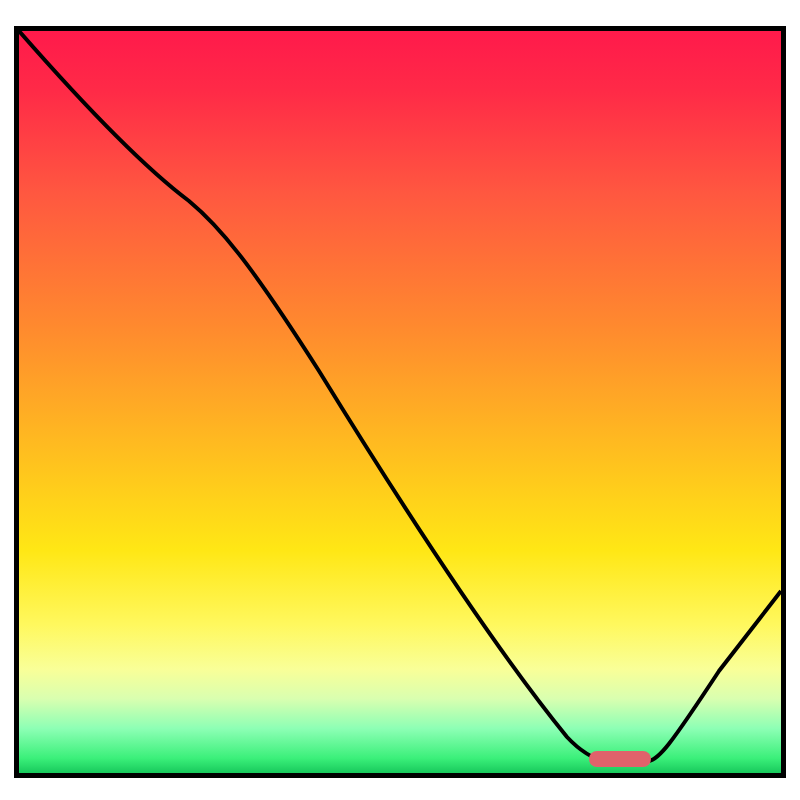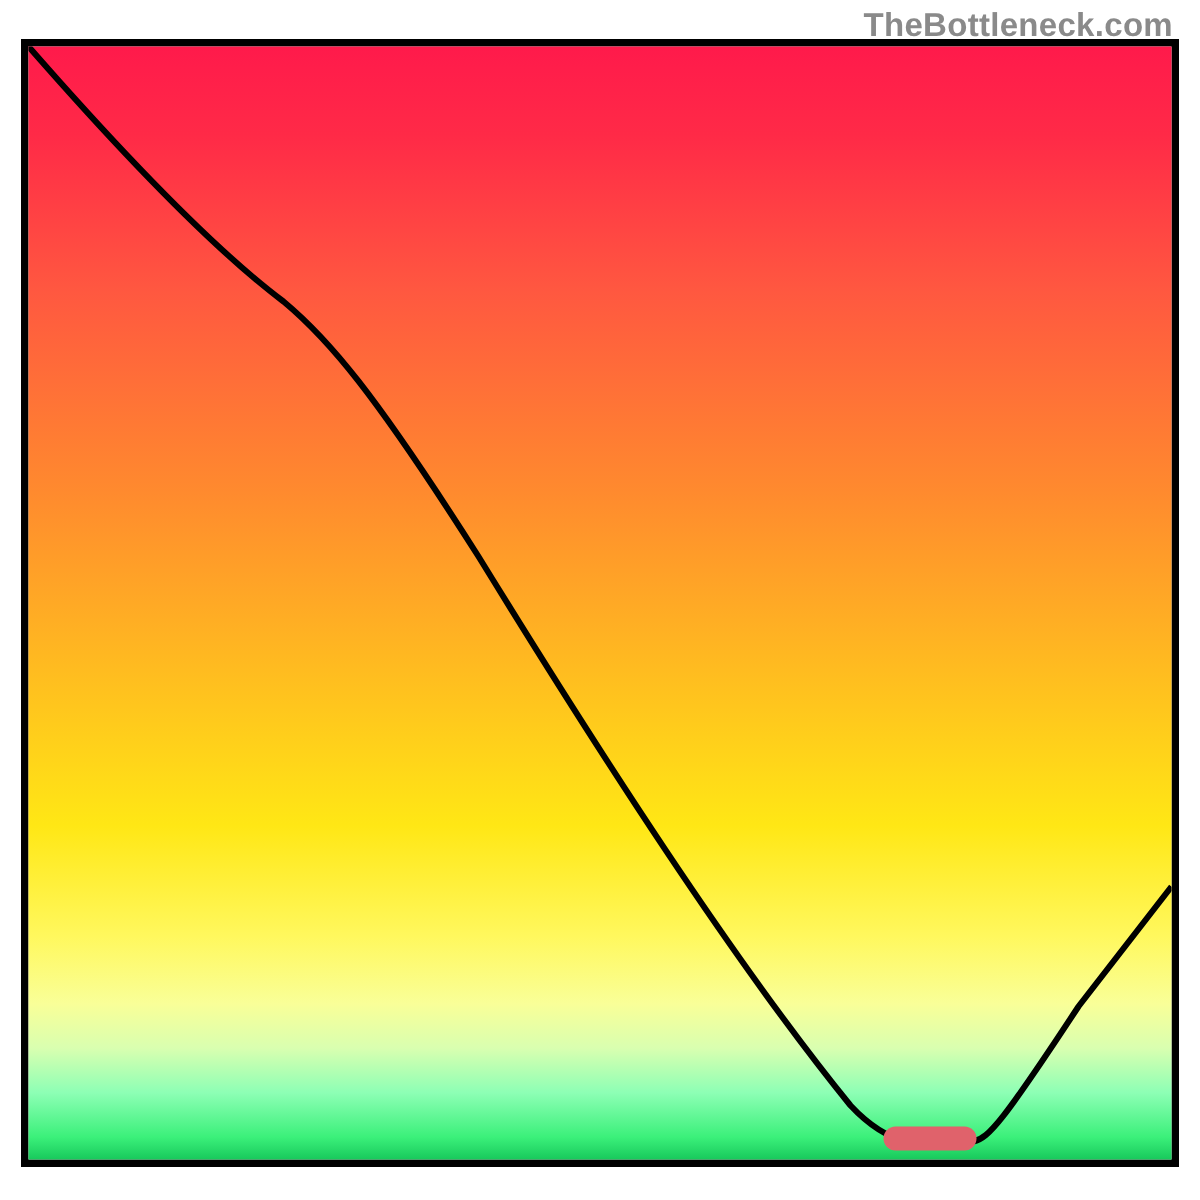--- a/index.html
+++ b/index.html
@@ -19,21 +19,20 @@
       #8dffb5 94%,
       #3bf07a 98%,
       #18c95c 100%)}
   svg.curve{position:absolute;inset:0}
   .pill{position:absolute;width:62px;height:16px;border-radius:8px;background:#e0626b}
 </style>
 </head>
 <body>
 <div class="frame">
 
-  <div class="watermark">TheBottleneck.com</div>
 
   <div class="border">
     <div class="gradient"></div>
 
     <svg class="curve" viewBox="0 0 762 742" preserveAspectRatio="none">
       <path d="M 0 0
                C 70 80, 130 140, 170 170
                C 200 195, 230 230, 300 340
                C 380 470, 470 610, 548 706
                C 575 735, 598 735, 630 730

